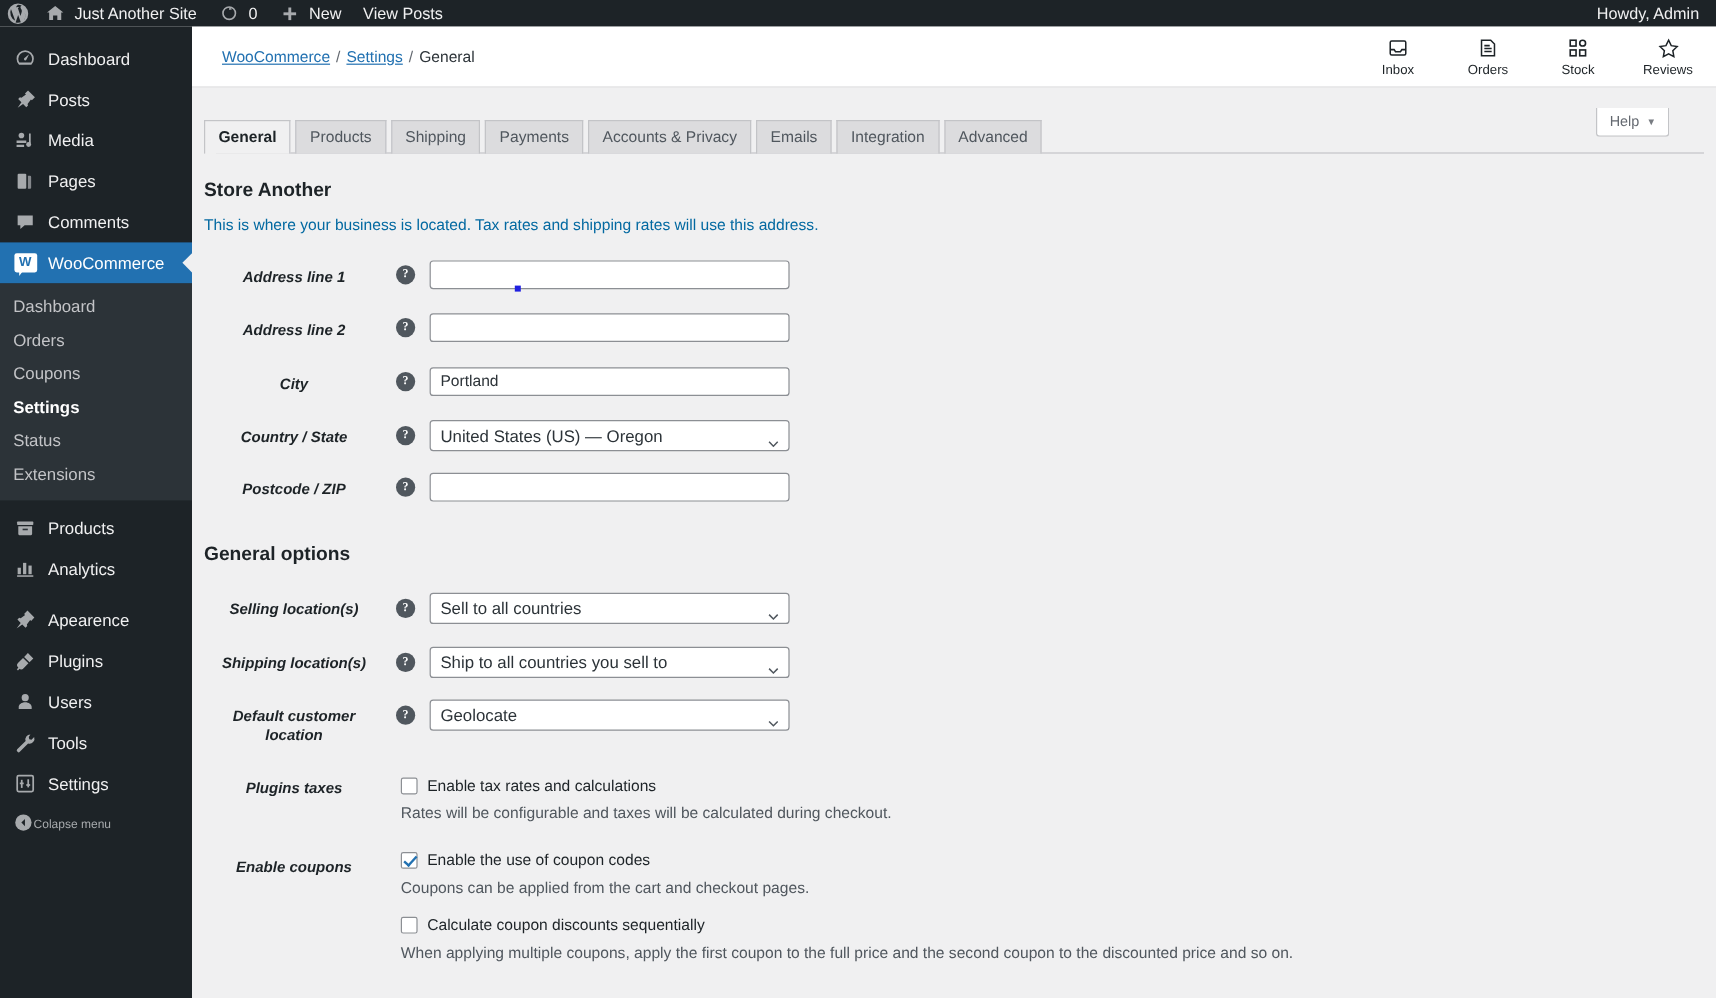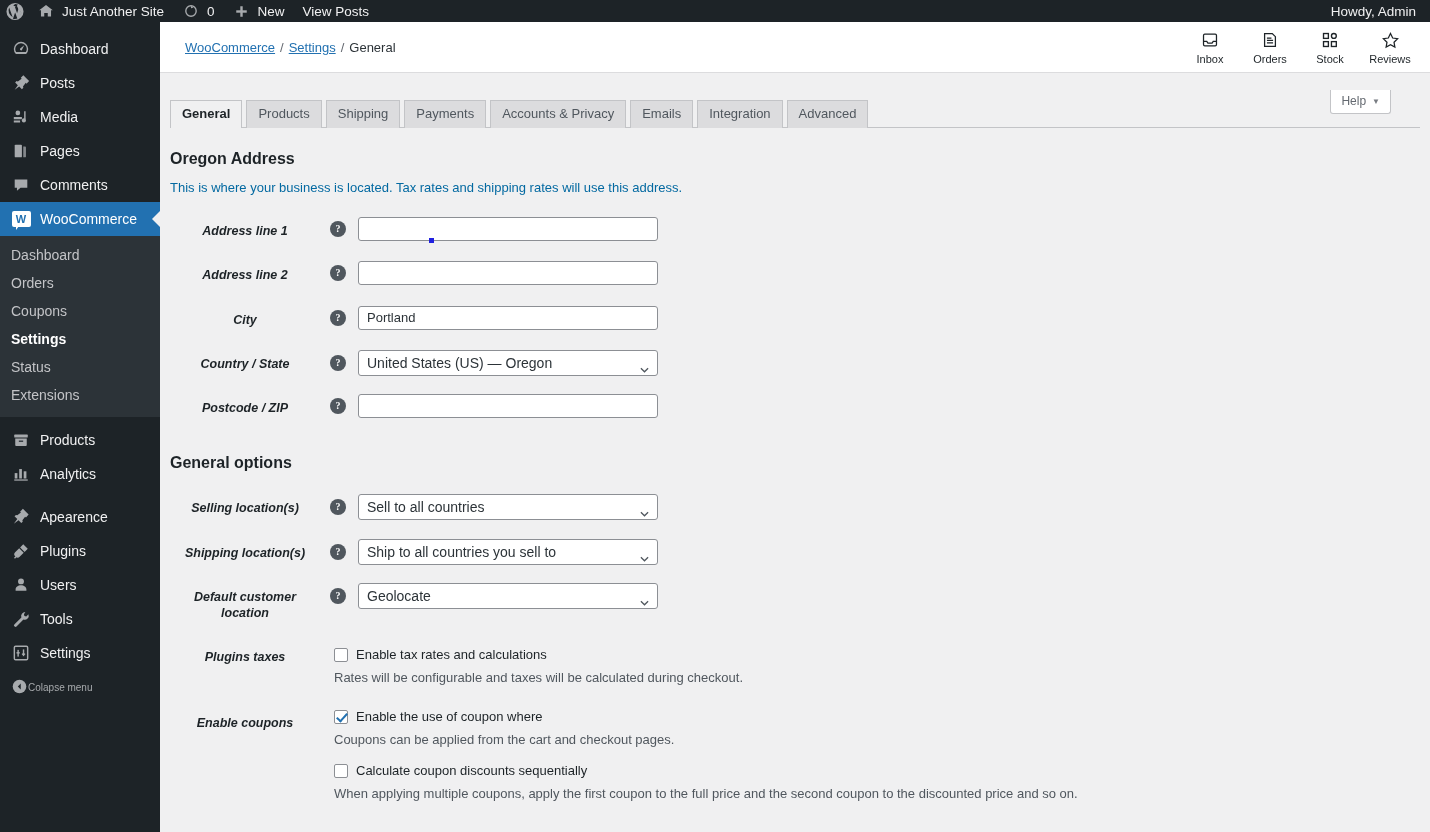--- a/index.html
+++ b/index.html
@@ -123,21 +123,21 @@
     padding-left: 25px;
   }
   .breadcrumb { font-size: 13px; color: #2c3338; display: flex; align-items: center; gap: 5px; }
   .breadcrumb a { color: #2271b1; text-decoration: underline; cursor: pointer; }
   .breadcrumb .crumb-sep { color: #646970; }
   .breadcrumb .crumb-current { color: #2c3338; }
 
   .header-tools {
     position: absolute; right: 10px; top: 0;
     height: 51px;
-    display: flex; align-items: center; gap: 0px;
+    display: flex; align-items: center; gap: 15px;
   }
   .tool-btn {
     width: 60px; height: 51px;
     display: flex; flex-direction: column;
     align-items: center; justify-content: center;
     gap: 3px;
     color: #1d2327; cursor: pointer;
   }
   .tool-btn .tb-icon { width: 20px; height: 20px; display: flex; align-items: center; justify-content: center; }
   .tool-btn .tb-icon svg { display: block; }
@@ -559,21 +559,21 @@
       <div class="tab">Payments</div>
       <div class="tab">Accounts &amp; Privacy</div>
       <div class="tab">Emails</div>
       <div class="tab">Integration</div>
       <div class="tab">Advanced</div>
     </div>
   </div>
 
   <div class="form-body">
 
-    <h2 class="section-title">Oregon Address</h2>
+    <h2 class="section-title">Store Another</h2>
     <p class="section-desc">This is where your business is located. Tax rates and shipping rates will use this address.</p>
 
     <table class="form-table">
       <tbody>
           <tr>
         <th>Address line 1</th>
         <td>
           <div class="field-row">
             <span class="help-tip">?</span>
             <input class="txt" type="text" value="" style="">
@@ -688,21 +688,21 @@
           </div>
           <p class="sub-desc">Rates will be configurable and taxes will be calculated during checkout.</p>
         </td>
       </tr>
 
       <tr>
         <th style="padding-top:22px">Enable coupons</th>
         <td style="padding-top:16px">
           <div class="check-row">
             <span class="cbox checked"></span>
-            <span class="check-label">Enable the use of coupon where</span>
+            <span class="check-label">Enable the use of coupon codes</span>
           </div>
           <p class="sub-desc">Coupons can be applied from the cart and checkout pages.</p>
           <div class="check-row" style="margin-top:16px">
             <span class="cbox"></span>
             <span class="check-label">Calculate coupon discounts sequentially</span>
           </div>
           <p class="sub-desc">When applying multiple coupons, apply the first coupon to the full price and the second coupon to the discounted price and so on.</p>
         </td>
       </tr>
     </tbody>

